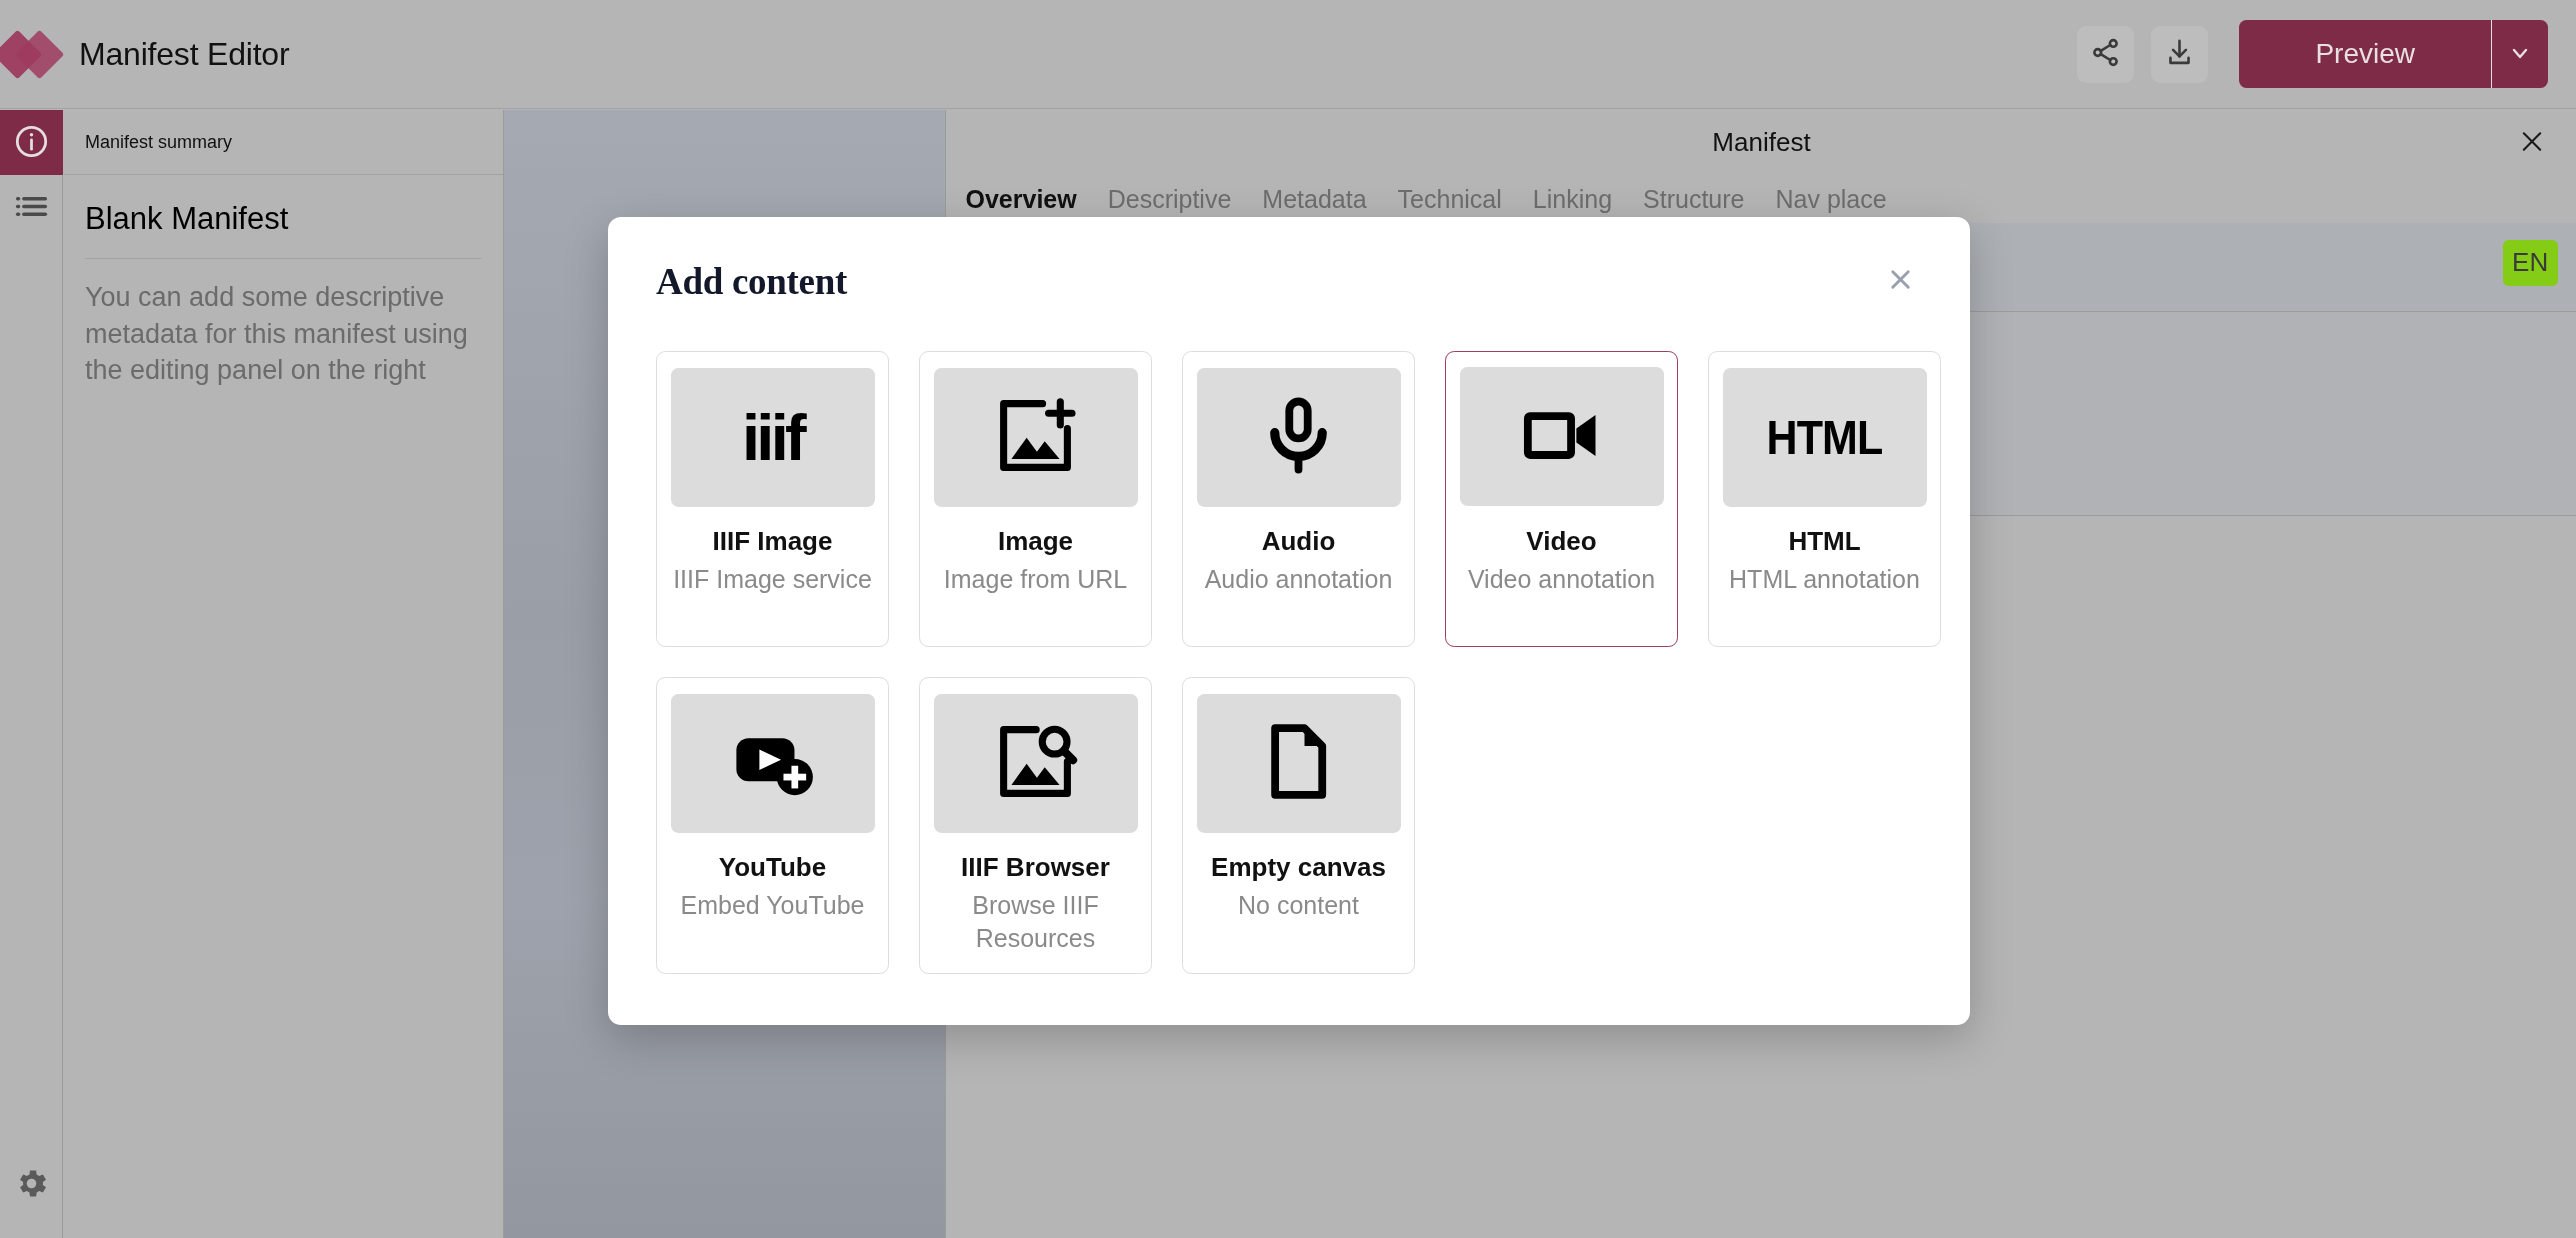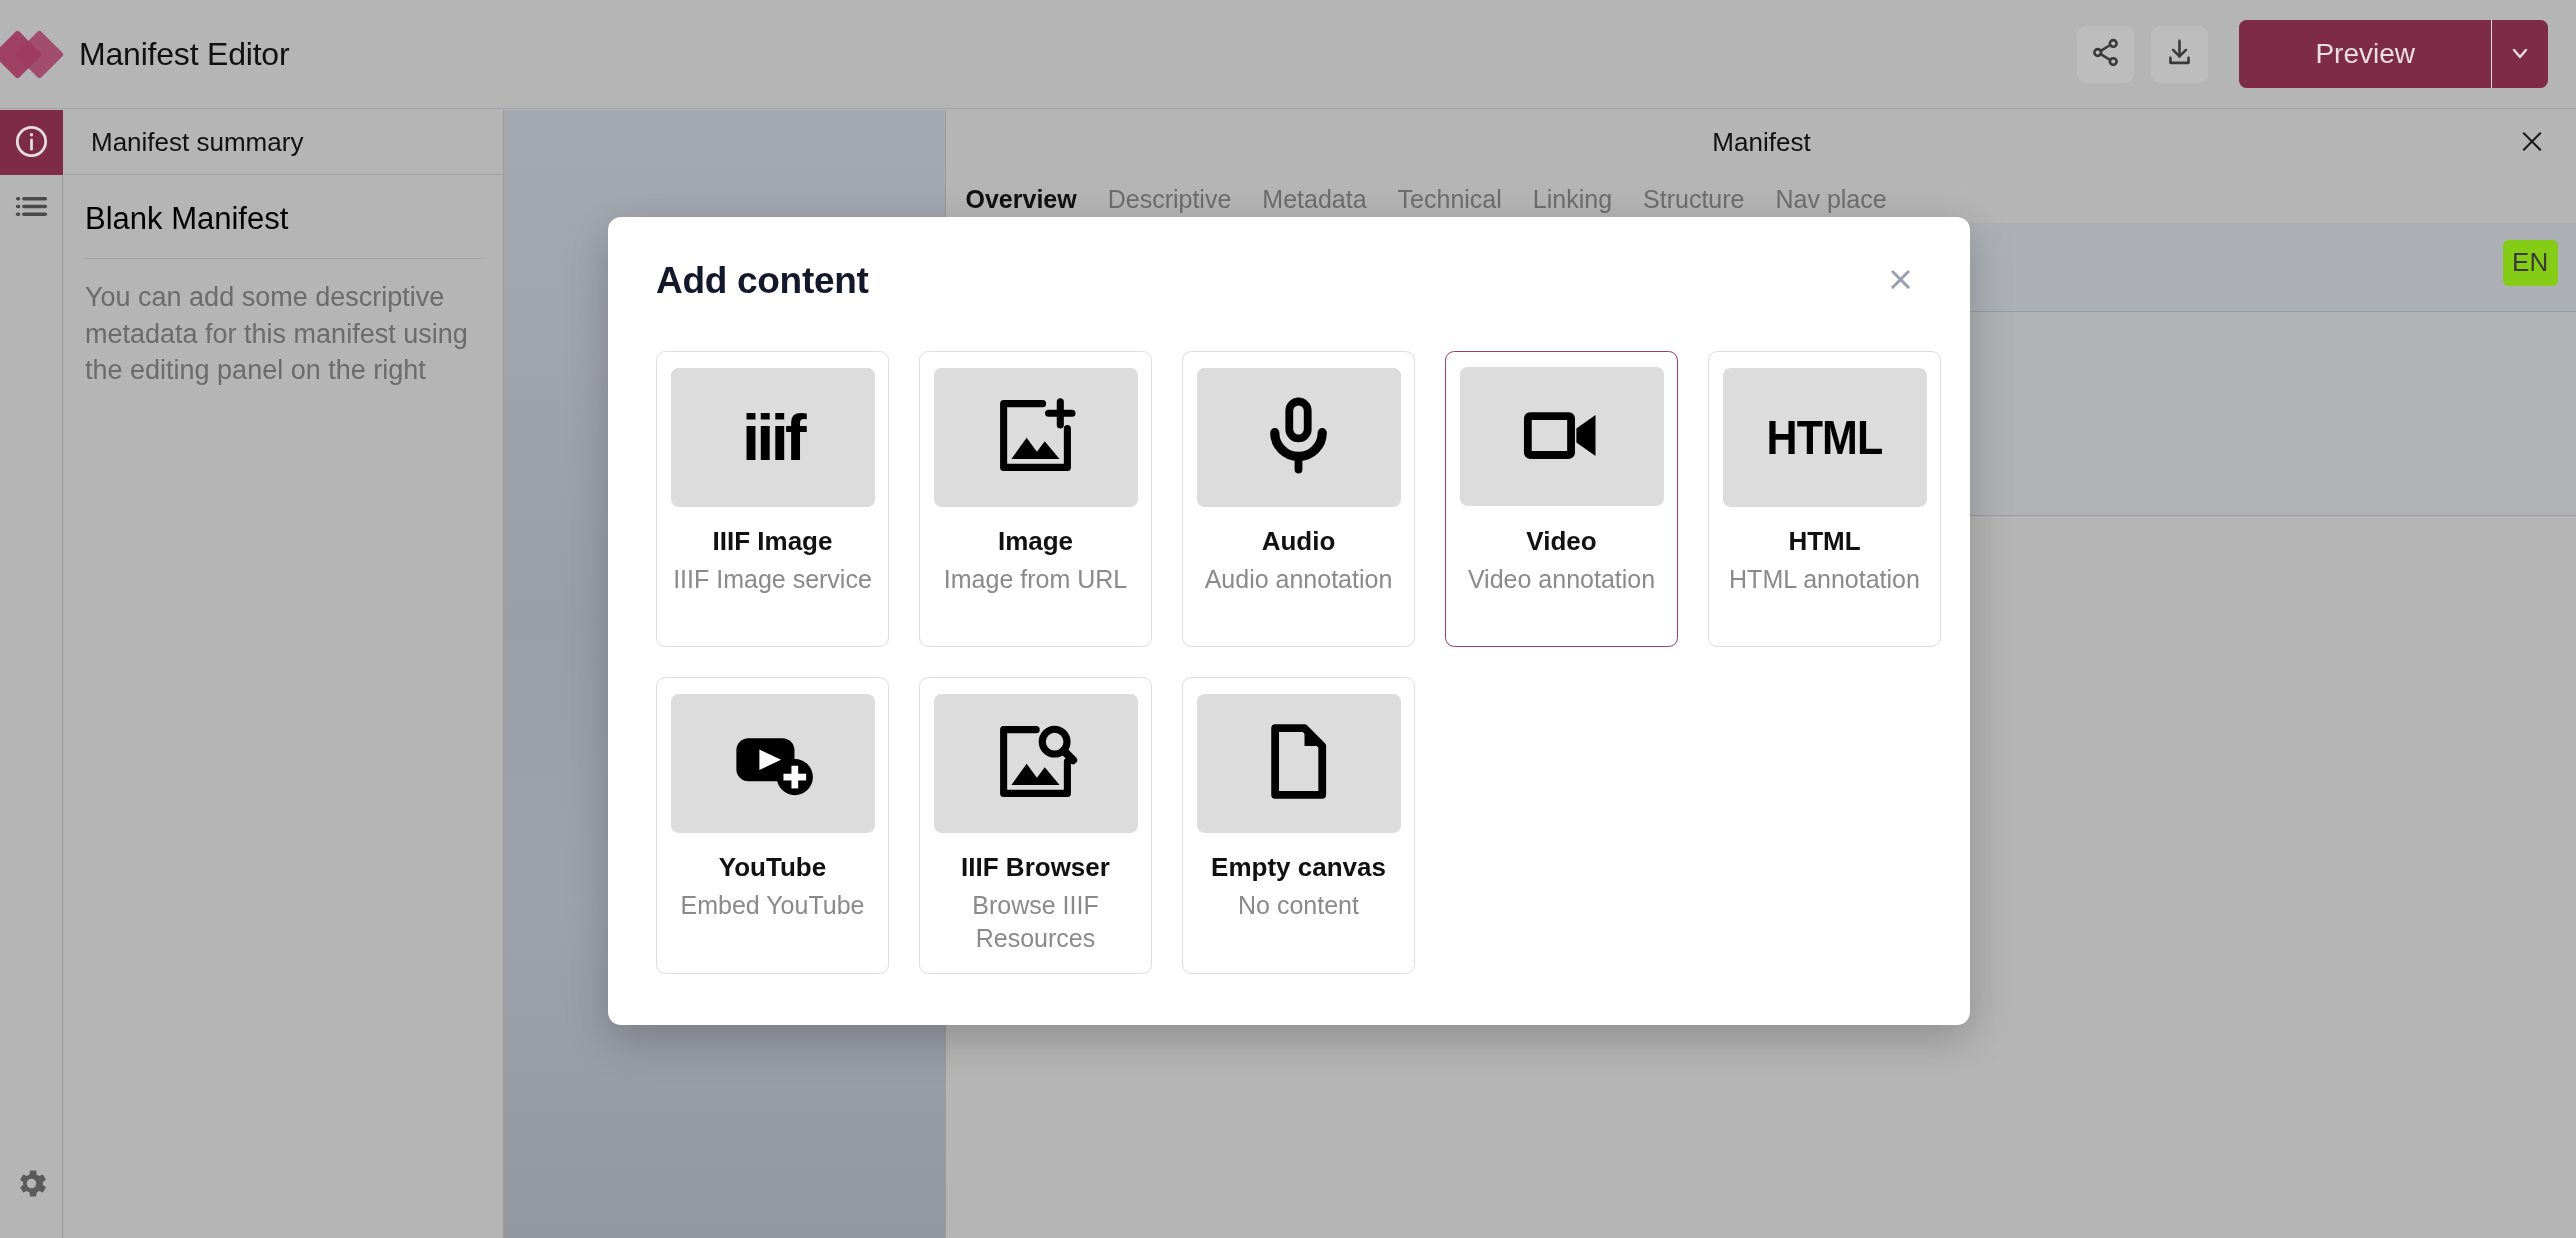--- a/index.html
+++ b/index.html
@@ -70,22 +70,22 @@
   .rail-item svg { width: 37px; height: 37px; }
   .rail-spacer { flex: 1; }
   .rail-bottom { margin-bottom: 20.4px; }
 
   
   .summary-panel {
     position: absolute; left: 64px; top: 110px; width: 440px; height: 1128px;
     background: #b5b5b5; border-right: 0.9px solid #9b9b9b;
   }
   .summary-head {
-    height: 65px; display: flex; align-items: center; padding-left: 27px;
-    border-bottom: 0.9px solid #a3a3a3; font-size: 26px; color: #111;
+    height: 65px; display: flex; align-items: center; padding-left: 21px;
+    border-bottom: 0.9px solid #a3a3a3; font-size: 18px; color: #111;
   }
   .summary-body { padding: 26px 21px 0 21px; }
   .summary-title { font-size: 31px; font-weight: normal; color: #000; }
   .summary-rule { height: 0.9px; background: #a3a3a3; margin: 21px 0 20.4px 0; }
   .summary-desc { font-size: 27px; line-height: 1.35; color: #6b6b6b; }
 
   
   .viewer {
     position: absolute; left: 504px; top: 110px; width: 442px; height: 1128px;
     background: linear-gradient(180deg,#a5a9b1 0%, #9a9ea7 45%, #9ea2ac 70%, #93979f 100%);
@@ -140,21 +140,21 @@
   .modal {
     position: absolute; left: 608px; top: 217px; width: 1362px; height: 808px;
     background: #fff; border-radius: 13px;
     box-shadow: 0 13px 44px rgba(0,0,0,.22);
     padding: 0;
   }
   .modal-head {
     display: flex; align-items: center; padding: 42px 48px 0 48px;
   }
   .modal-title {
-    font-size: 37px; font-weight: bold; color: #14182b; letter-spacing: -0.3px;
+    font-size: 37px; font-weight: bold; color: #14182b; letter-spacing: -0.3px; font-family: Liberation Serif, serif;
   }
   .modal-close {
     margin-left: auto; width: 44px; height: 44px; border: none; background: transparent;
     cursor: pointer; display: flex; align-items: center; justify-content: center;
   }
   .modal-close svg { width: 31px; height: 31px; }
 
   .card-grid {
     display: flex; flex-wrap: wrap; gap: 30px;
     padding: 48px 24px 0 48px;

